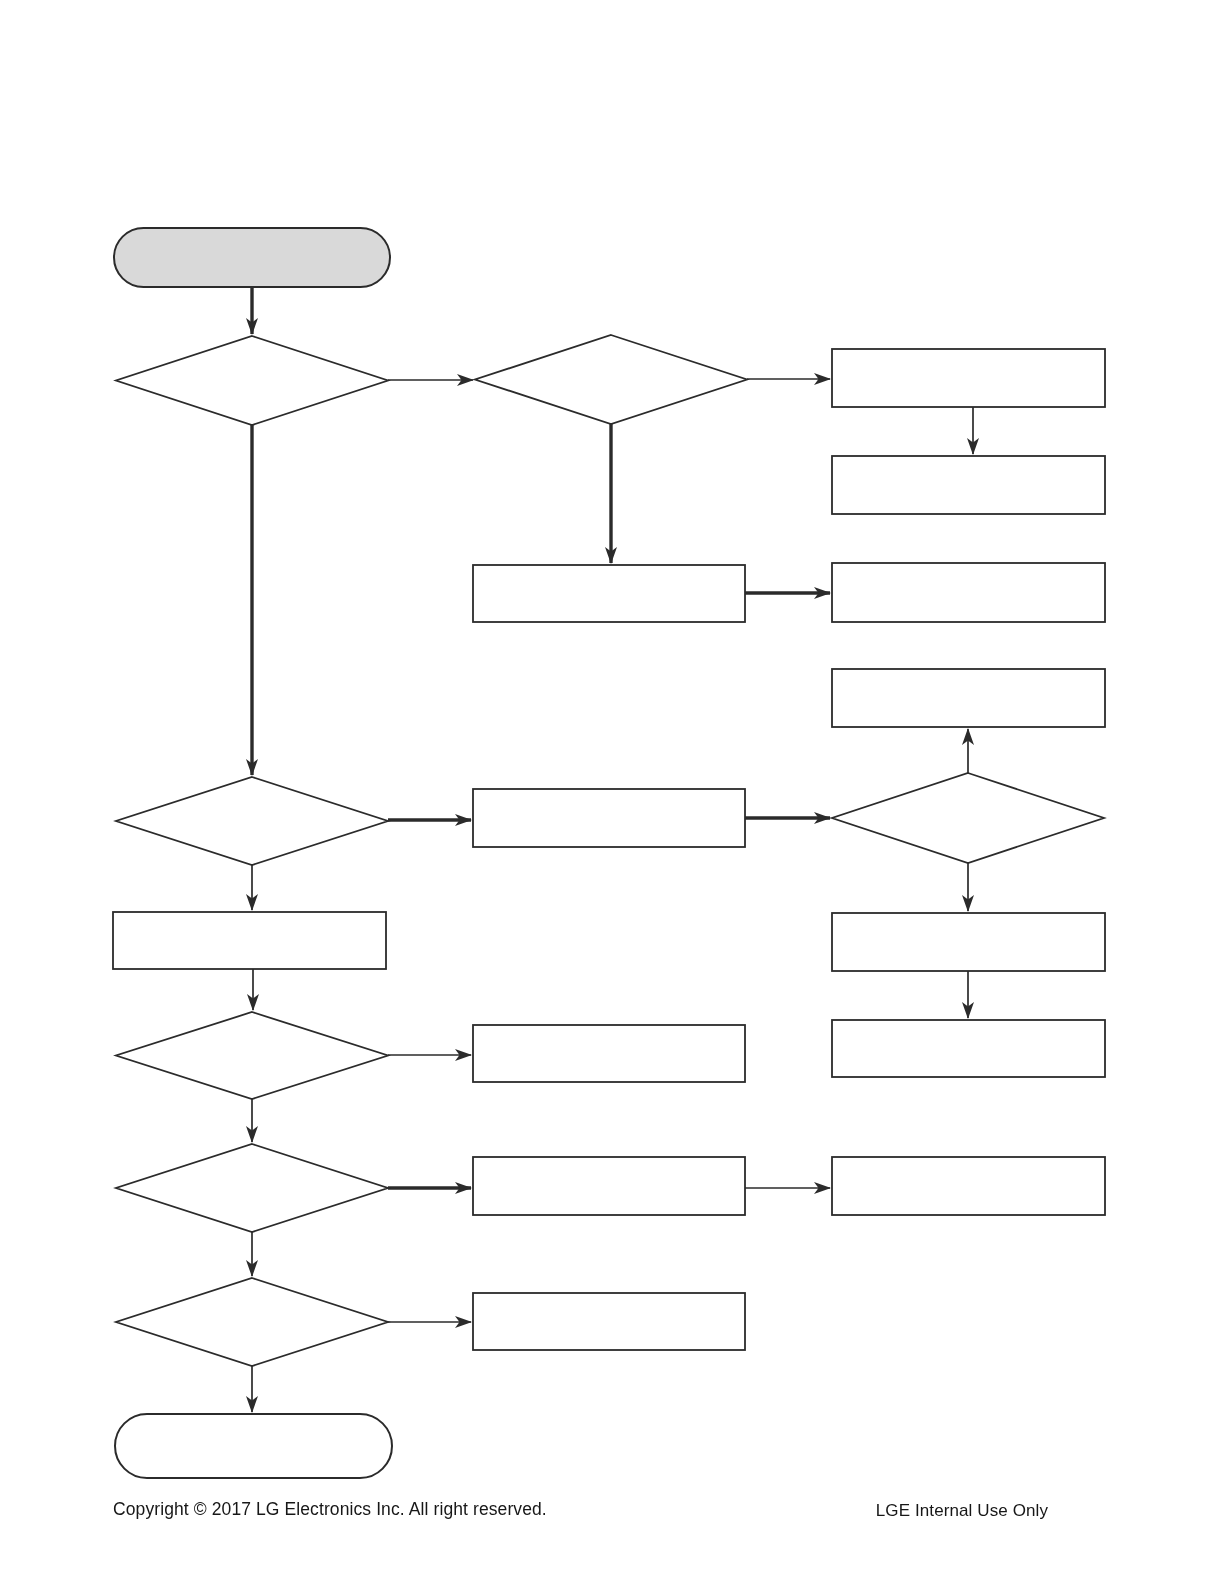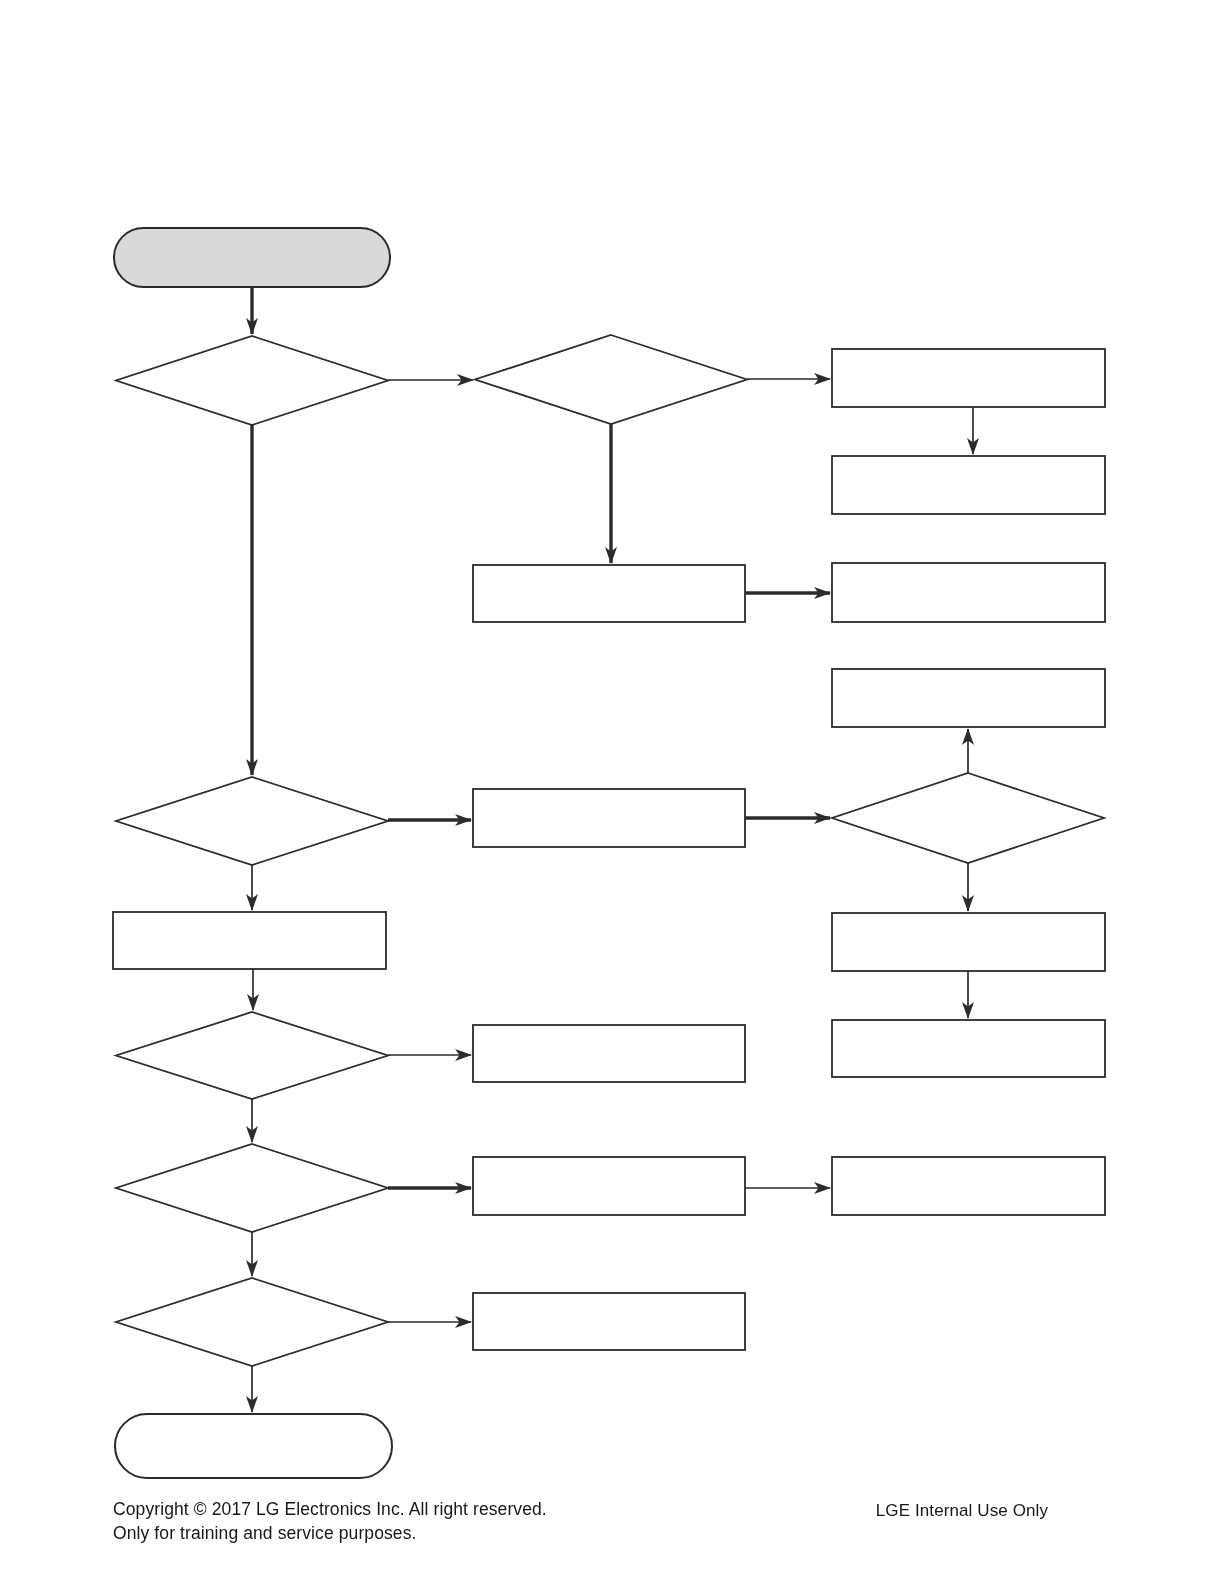--- a/index.html
+++ b/index.html
@@ -98,18 +98,17 @@
         <rect x="473" y="1157" width="272" height="58" fill="#ffffff" stroke="#2b2b2b" stroke-width="1.8"></rect>
         <rect x="832" y="1157" width="273" height="58" fill="#ffffff" stroke="#2b2b2b" stroke-width="1.8"></rect>
         <polygon points="252,1278 388,1322 252,1366 116,1322" fill="#ffffff" stroke="#2b2b2b" stroke-width="1.8"></polygon>
         <rect x="473" y="1293" width="272" height="57" fill="#ffffff" stroke="#2b2b2b" stroke-width="1.8"></rect>
         <rect x="115" y="1414" width="277" height="64" rx="32" fill="#ffffff" stroke="#2b2b2b" stroke-width="2"></rect>
       </g>
   </svg>
 
   <div class="footer-left">
     <div>Copyright © 2017 LG Electronics Inc. All right reserved.</div>
-    <div>Only for training and service purposes.</div>
   </div>
 
   <div class="footer-right">LGE Internal Use Only</div>
 
 </div>
 
 </body></html>

